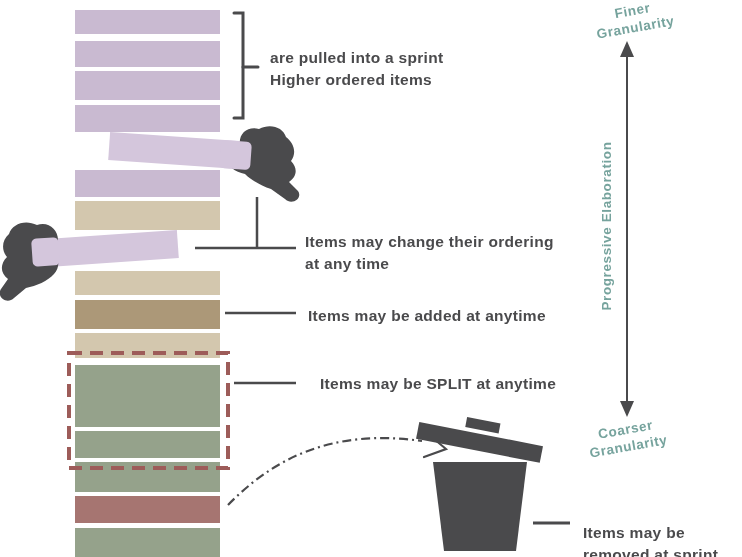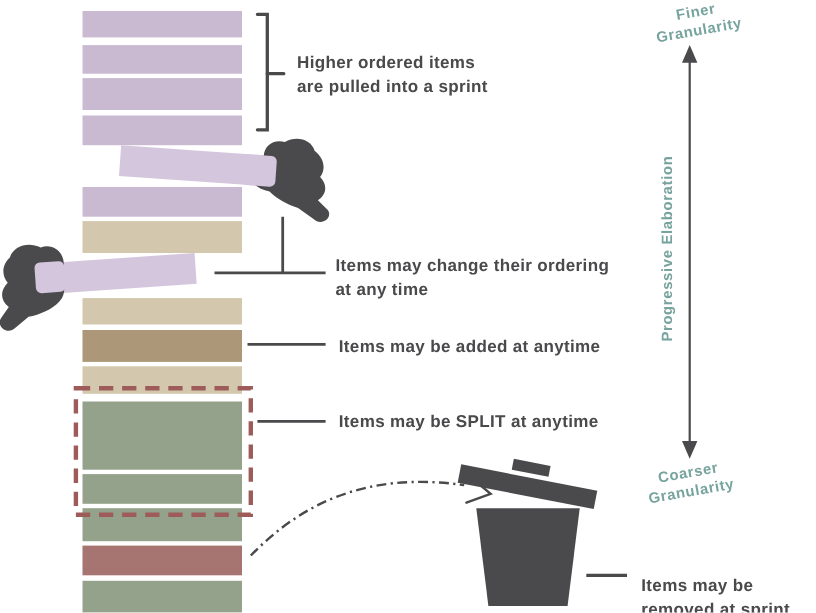--- a/index.html
+++ b/index.html
@@ -90,34 +90,34 @@
       <rect x="220" y="141" width="31" height="28" rx="5" transform="rotate(4 235 155)" fill="var(--lavlight)"></rect>
     </g>
 
     <g>
       <path class="ink-fill" d="M58 240 C58 229 48 221 37 225 C25 219 12 224 9 234 C2 240 1 250 7 257 C0 264 0 273 8 279 L1 289 C-4 297 7 305 14 298 L26 288 C36 286 48 281 54 274 C58 270 59 264 58 260 Z"></path>
       <rect x="32" y="238" width="27" height="28" rx="5" transform="rotate(-4 45 252)" fill="var(--lavlight)"></rect>
     </g>
   </svg>
 
   <div class="ann" style="left:270px;top:47px;">
+    <span>are pulled into a sprint</span>
     <span>Higher ordered items</span>
-    <span>are pulled into a sprint</span>
   </div>
 
   <div class="ann" style="left:305px;top:231px;">
     <span>Items may change their ordering</span>
     <span>at any time</span>
   </div>
 
   <div class="ann" style="left:308px;top:305px;">
     <span>Items may be added at anytime</span>
   </div>
 
-  <div class="ann" style="left:308px;top:373px;">
+  <div class="ann" style="left:320px;top:373px;">
     <span>Items may be SPLIT at anytime</span>
   </div>
 
   <div class="ann" style="left:583px;top:522px;">
     <span>Items may be</span>
     <span>removed at sprint</span>
   </div>
 
   <div class="teal rot-10" style="left:583px;top:2px;width:102px;">
     <span>Finer</span>

